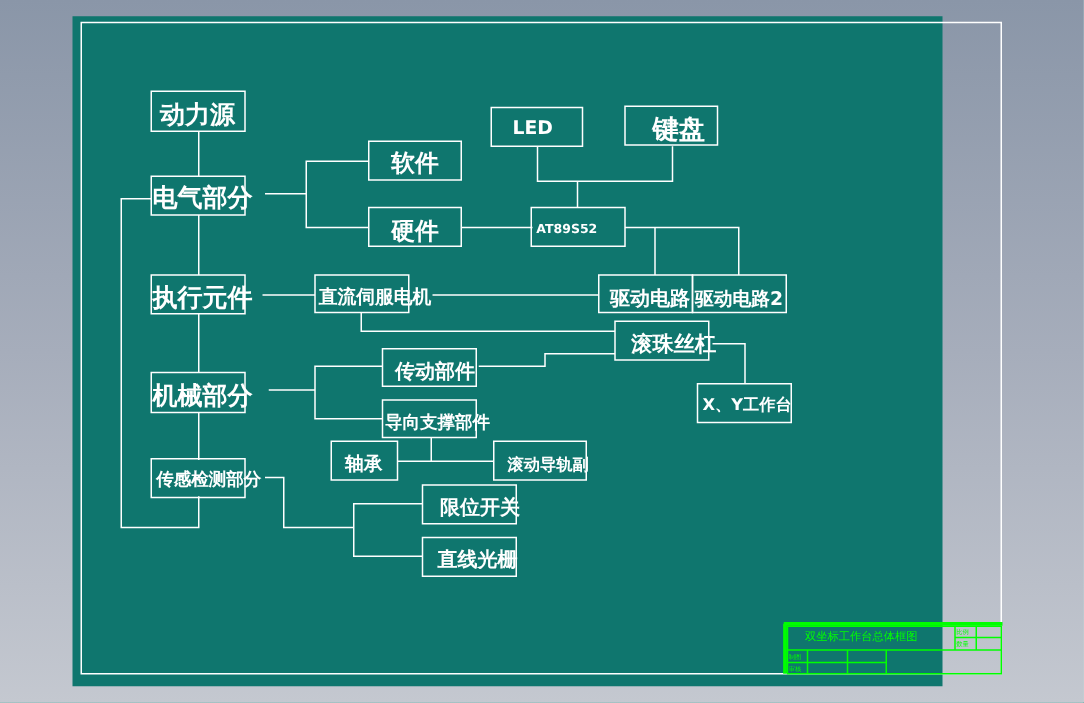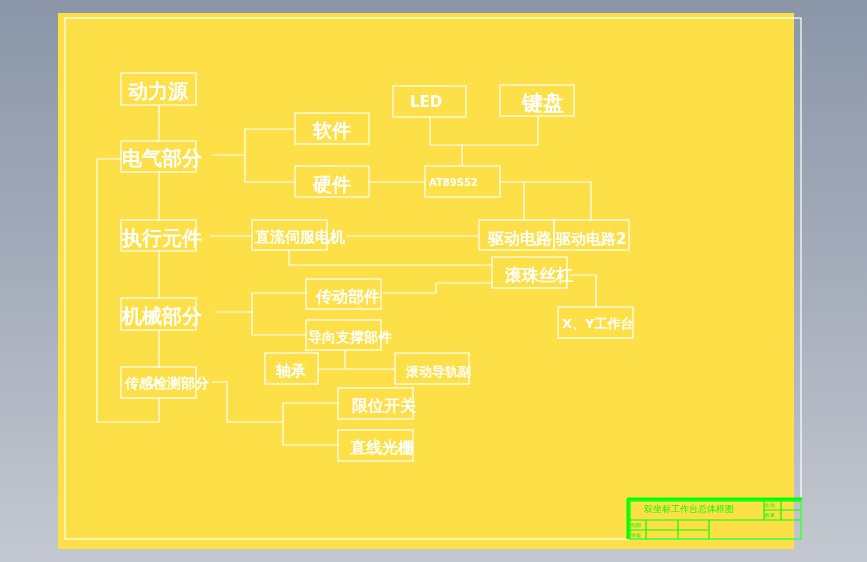--- a/index.html
+++ b/index.html
@@ -3,22 +3,21 @@
 <meta charset="utf-8">
 <style>
   html, body { margin:0; padding:0; }
   body {
     width:867px; height:562px; overflow:hidden; position:relative;
     background: linear-gradient(to bottom, #8a96a8 0%, #a6adbb 50%, #c4c8d0 100%);
     font-family: "DejaVu Sans", sans-serif;
   }
   #sheet {
     position:absolute; left:58px; top:13px; width:696px; height:536px;
-    background:#fde047;
-    padding-left:40px;
+    background:#0f766e;
   }
   #diagram { position:absolute; left:0; top:0; }
   .box { fill:none; stroke:#fff; stroke-width:1.2; }
   .line { fill:none; stroke:#fff; stroke-width:1.2; }
   .lbl { fill:#fff; font-family:"DejaVu Sans", sans-serif; font-weight:bold; }
   .tb { fill:none; stroke:#00ff00; stroke-width:1.2; }
   .tb-thick { fill:none; stroke:#00ff00; stroke-width:3; }
   .tbl { fill:#00ff00; font-family:"DejaVu Sans", sans-serif; }
 </style>
 </head>

